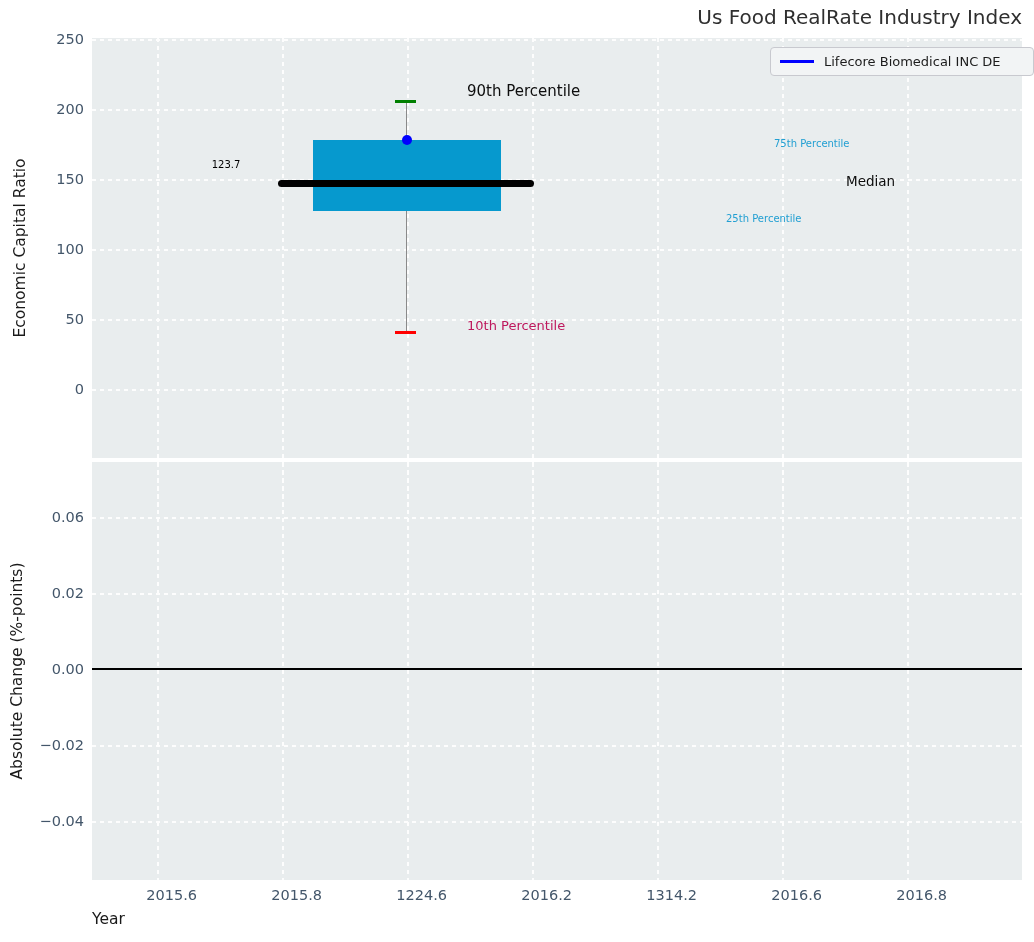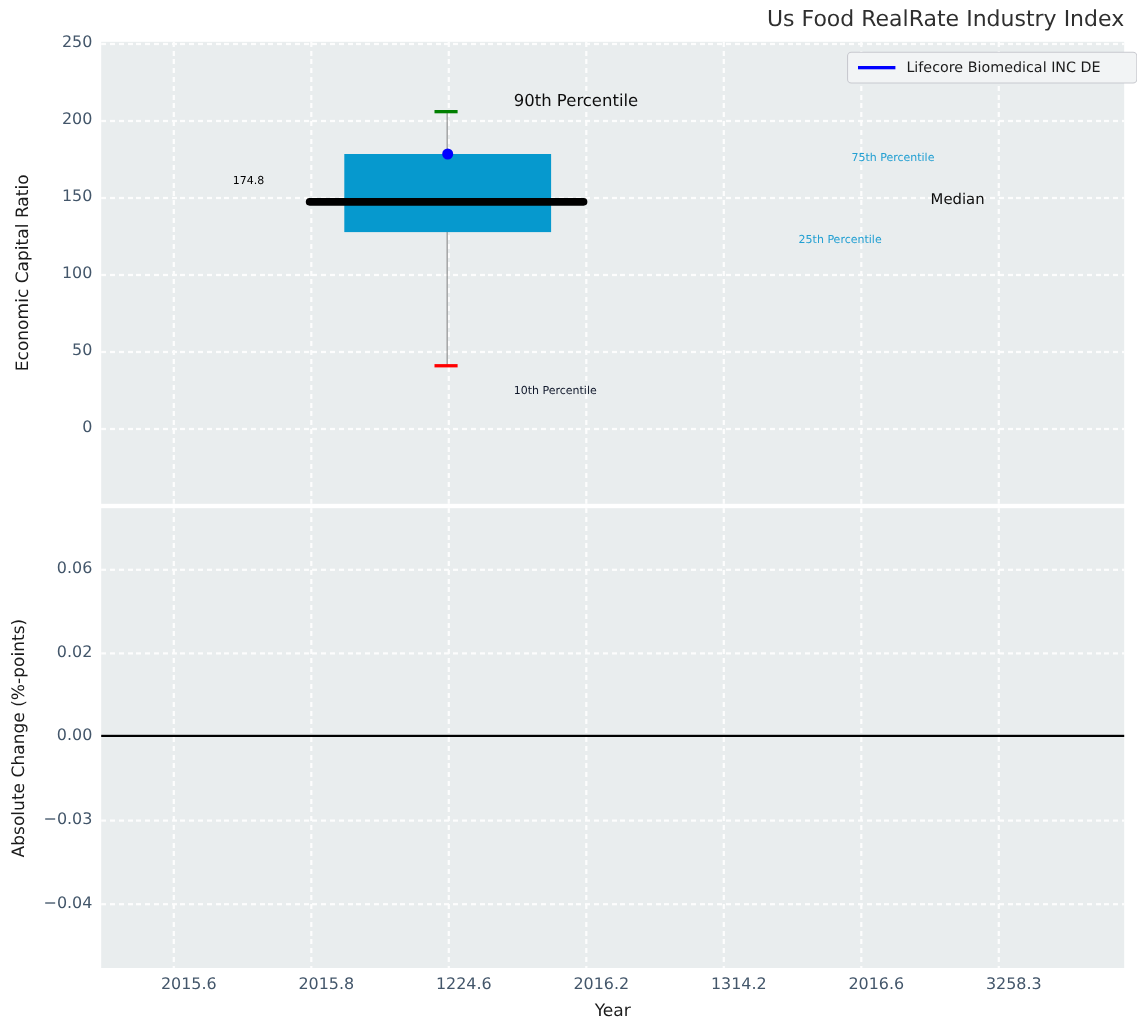--- a/index.html
+++ b/index.html
@@ -13,42 +13,42 @@
   .vgrid { position:absolute; top:0; bottom:0; width:1.5px;
     background:repeating-linear-gradient(180deg,#fdfdfd 0 4.5px,rgba(0,0,0,0) 4.5px 8px); }
   .hgrid { position:absolute; left:0; right:0; height:1.5px;
     background:repeating-linear-gradient(90deg,#fdfdfd 0 4.5px,rgba(0,0,0,0) 4.5px 8px); }
   .title { position:absolute; left:92px; top:5px; width:930px; text-align:right;
     font-size:20px; color:#2f2f2f; }
   .ytick { position:absolute; left:0; width:84px; text-align:right;
     font-size:14.5px; color:#43566a; height:18px; line-height:18px; }
   .xtick { position:absolute; width:80px; text-align:right; top:886px;
     font-size:14.5px; color:#43566a; height:18px; line-height:18px; }
-  .xlabel { position:absolute; left:92px; top:910px; width:930px; text-align:center;
+  .xlabel { position:absolute; left:92px; top:910px; width:930px; text-align:left;
     font-size:15.5px; color:#1a1a1a; }
   .ylabel { position:absolute; white-space:nowrap; font-size:15.5px; color:#1a1a1a;
     transform:translate(-50%,-50%) rotate(-90deg); }
   .legend { position:absolute; left:661px; top:9px; width:264px; height:29px;
     background:#f2f4f5; border:1px solid #c8c9cf; border-radius:4px;
     display:flex; align-items:center; box-sizing:border-box; padding:0 9px;margin-left:17px; }
   .legend-line { width:34px; height:2.6px; background:#0000ff; margin-right:10px; flex:0 0 auto; }
   .legend-label { font-size:13px; color:#1c1c1c; white-space:nowrap; }
   .whisker { position:absolute; left:314px; top:63px; width:1.4px; height:231px; background:#8a8a8a; }
   .cap { position:absolute; left:303px; width:21px; height:3.2px; }
   .cap90 { top:61.5px; background:#007f00; }
   .cap10 { top:292.5px; background:#ff0000; }
   .iqr-box { position:absolute; left:221px; top:102px; width:188px; height:71px; background:#0699ce; }
   .median-line { position:absolute; left:186px; top:141.5px; width:256px; height:7.5px;
     background:#000000; border-radius:4px; }
   .company-dot { position:absolute; left:310px; top:97px; width:10px; height:10px;
     border-radius:50%; background:#0000ff; }
   .ann { position:absolute; white-space:nowrap; }
   .ann-median-value { left:94px; top:121px; width:80px; text-align:center; font-size:10px; color:#000; }
   .ann-p90 { left:375px; top:44px; font-size:15px; color:#0d0d0d; }
-  .ann-p10 { left:375px; top:312px; font-size:10px; color:#0f172a; }
+  .ann-p10 { left:375px; top:280px; font-size:13px; color:#be185d; }
   .ann-p75 { left:634px; top:100px; font-size:10px; color:#219fd2;margin-left:48px; }
   .ann-p25 { left:634px; top:159px; font-size:10px; color:#219fd2;margin-top:16px; }
   .ann-median { left:754px; top:135px; font-size:13.5px; color:#0d0d0d; }
   .zero-line { position:absolute; left:0; right:0; top:206px; height:1.7px; background:#000000; }
 </style>
 </head>
 <body>
 
 <div class="figure">
 
@@ -69,21 +69,21 @@
     <div class="vgrid" style="left:690px"></div>
     <div class="vgrid" style="left:815px"></div>
 
     <div class="whisker"></div>
     <div class="cap cap90"></div>
     <div class="cap cap10"></div>
     <div class="iqr-box"></div>
     <div class="median-line"></div>
     <div class="company-dot"></div>
 
-    <div class="ann ann-median-value">174.8</div>
+    <div class="ann ann-median-value">123.7</div>
     <div class="ann ann-p90">90th Percentile</div>
     <div class="ann ann-p10">10th Percentile</div>
     <div class="ann ann-p75">75th Percentile</div>
     <div class="ann ann-p25">25th Percentile</div>
     <div class="ann ann-median">Median</div>
 
     <div class="legend">
       <div class="legend-line"></div>
       <div class="legend-label">Lifecore Biomedical INC DE</div>
     </div>
@@ -107,28 +107,28 @@
   <div class="ytick" style="top:30px">250</div>
   <div class="ytick" style="top:100px">200</div>
   <div class="ytick" style="top:170px">150</div>
   <div class="ytick" style="top:240px">100</div>
   <div class="ytick" style="top:310px">50</div>
   <div class="ytick" style="top:380px">0</div>
 
   <div class="ytick" style="top:508px">0.06</div>
   <div class="ytick" style="top:584px">0.02</div>
   <div class="ytick" style="top:660px">0.00</div>
-  <div class="ytick" style="top:736px">−0.03</div>
+  <div class="ytick" style="top:736px">−0.02</div>
   <div class="ytick" style="top:812px">−0.04</div>
 
   <div class="xtick" style="left:117px">2015.6</div>
   <div class="xtick" style="left:242px">2015.8</div>
   <div class="xtick" style="left:367px">1224.6</div>
   <div class="xtick" style="left:492px">2016.2</div>
   <div class="xtick" style="left:617px">1314.2</div>
   <div class="xtick" style="left:742px">2016.6</div>
-  <div class="xtick" style="left:867px">3258.3</div>
+  <div class="xtick" style="left:867px">2016.8</div>
 
   <div class="xlabel">Year</div>
   <div class="ylabel" style="left:20px; top:248px">Economic Capital Ratio</div>
   <div class="ylabel" style="left:17px; top:671px">Absolute Change (%-points)</div>
 
 </div>
 
 </body></html>

